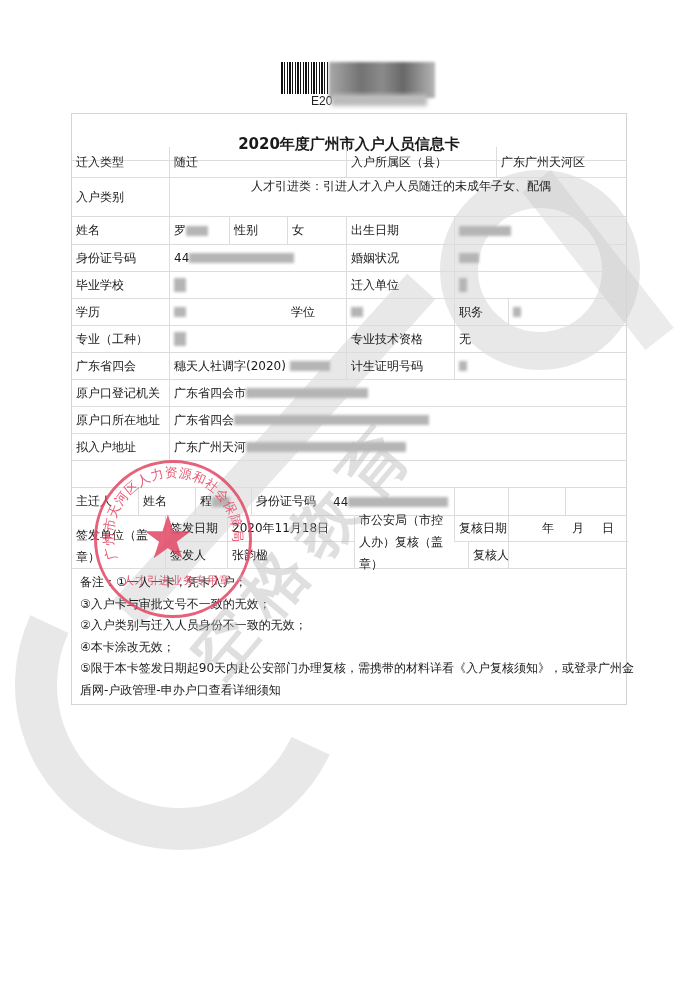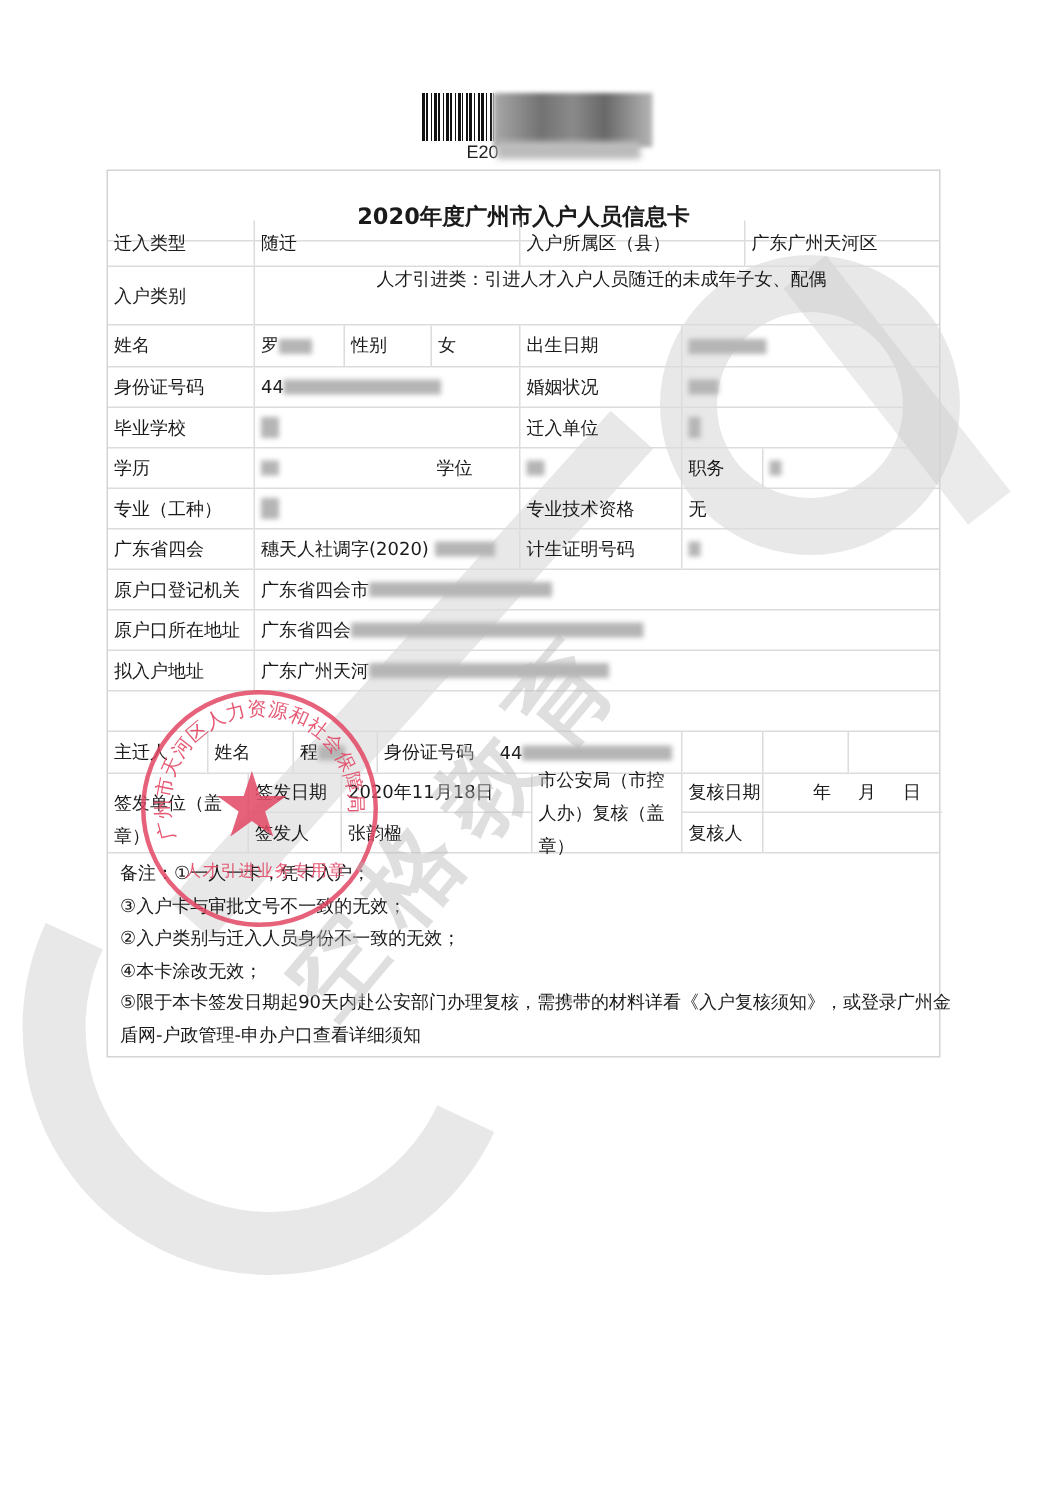--- a/index.html
+++ b/index.html
@@ -191,21 +191,21 @@
     <div class="cell vl" style="left:155px;width:127px;height:26px;border-bottom:1px solid #dcdcdc;">2020年11月18日</div>
     <div class="cell vl" style="left:93px;top:26px;width:62px;height:26px;">签发人</div>
     <div class="cell vl" style="left:155px;top:26px;width:127px;height:26px;">张韵楹</div>
     <div class="cell vl" style="left:282px;width:100px;line-height:22px;">市公安局（市控人办）复核（盖章）</div>
     <div class="cell vl" style="left:382px;width:54px;height:26px;border-bottom:1px solid #dcdcdc;">复核日期</div>
     <div class="cell vl" style="left:436px;width:120px;height:26px;border-bottom:1px solid #dcdcdc;justify-content:flex-end;padding-right:14px;gap:18px;">
       <span>年</span>
       <span>月</span>
       <span>日</span>
     </div>
-    <div class="cell vl" style="left:382px;top:26px;width:54px;height:26px;">复核人</div>
+    <div class="cell vl" style="left:396px;top:26px;width:54px;height:26px;">复核人</div>
     <div class="cell vl" style="left:436px;top:26px;width:120px;height:26px;"></div>
   </div>
 
   <div class="notes">
     <div>备注：①一人一卡，凭卡入户；</div>
     <div>③入户卡与审批文号不一致的无效；</div>
     <div>②入户类别与迁入人员身份不一致的无效；</div>
     <div>④本卡涂改无效；</div>
     <div>⑤限于本卡签发日期起90天内赴公安部门办理复核，需携带的材料详看《入户复核须知》，或登录广州金</div>
     <div>盾网-户政管理-申办户口查看详细须知</div>

